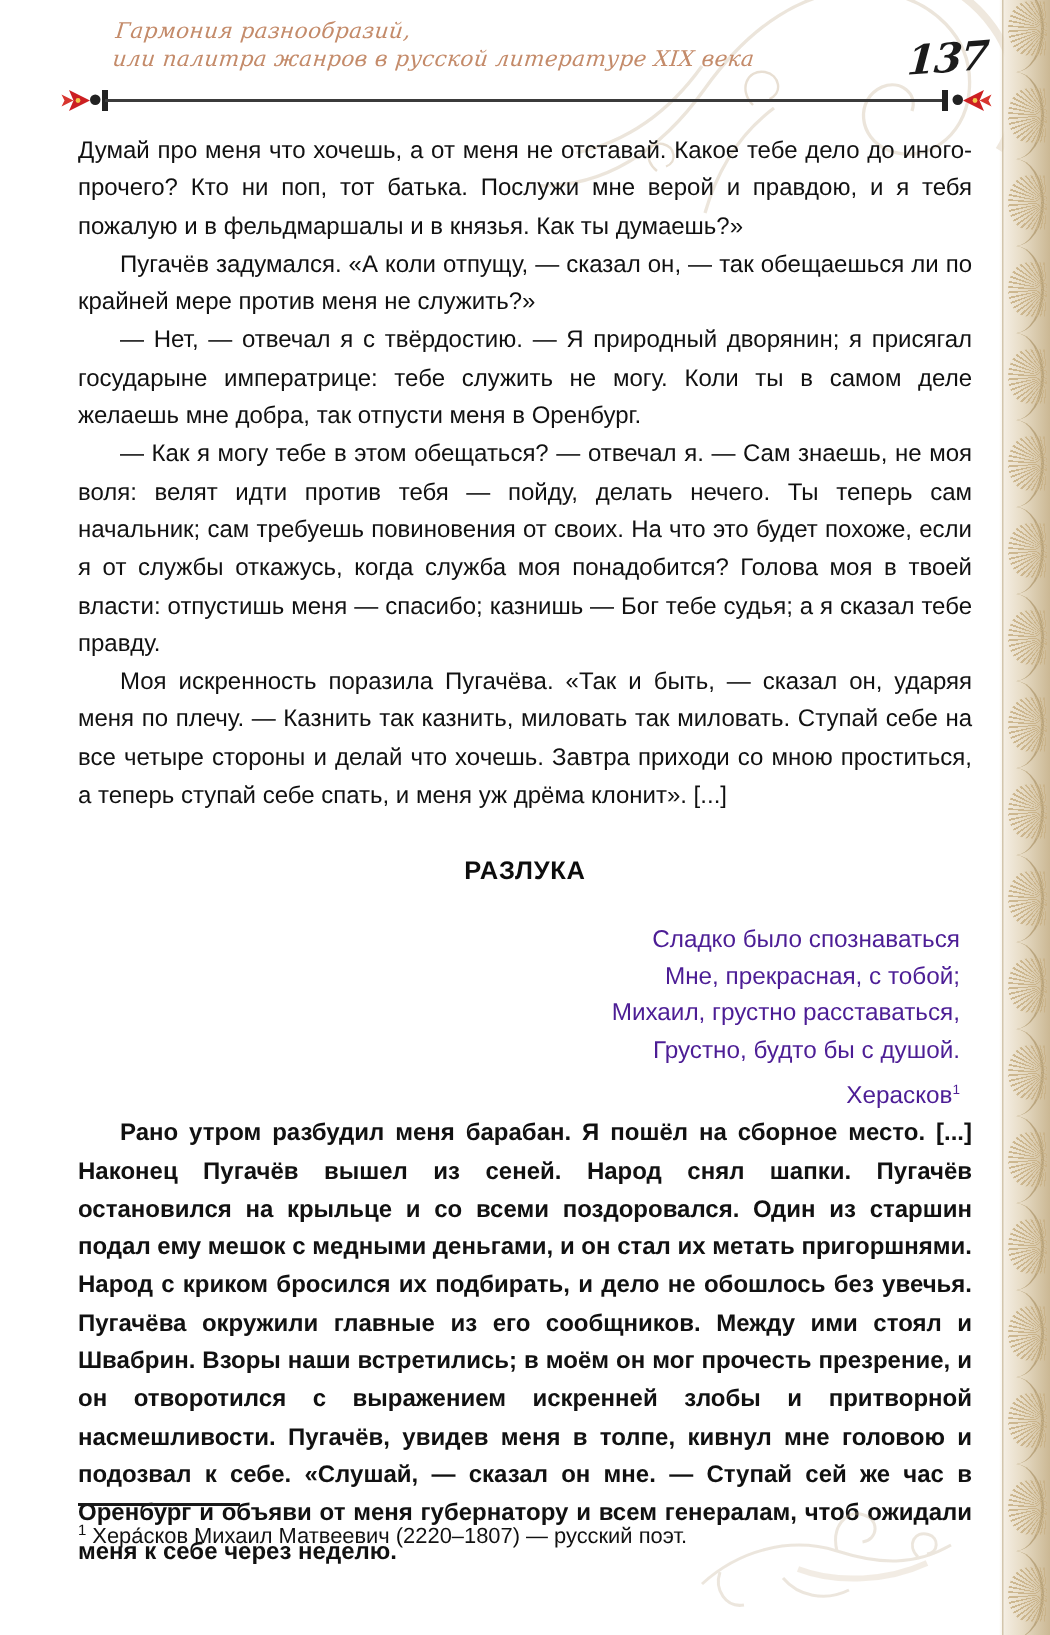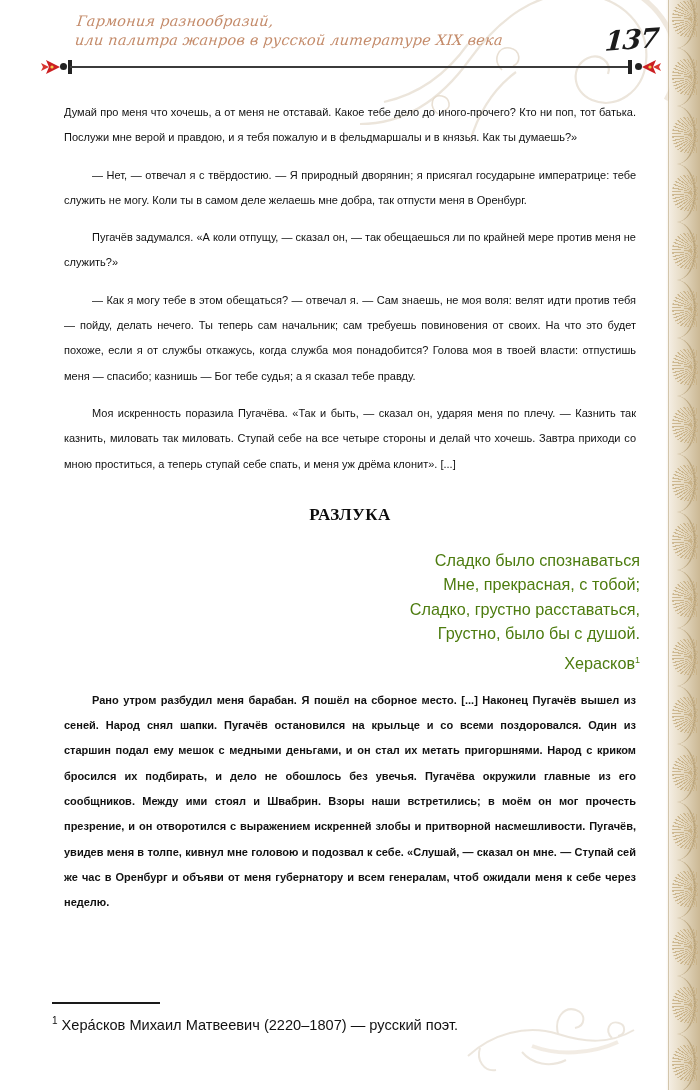--- a/index.html
+++ b/index.html
@@ -165,54 +165,54 @@
   .arrow.right { left: 592px; }
 
   
   .body {
     position: absolute;
     left: 52px;
     top: 88px;
     width: 596px;
   }
   p.para {
-    margin: 12px;
-    font-family: "Liberation Sans", sans-serif;
-    font-size: 11px;
+    margin: 0;
+    font-family: "Liberation Sans", sans-serif;
+    font-size: 16px;
     line-height: 25.3px;
     color: #111;
     text-align: justify;
     text-indent: 28px;
     -webkit-hyphens: none;
     hyphens: none;
   }
   p.para.noindent { text-indent: 0; }
 
   
   .chapter {
     margin-top: 27px;
     text-align: center;
     font-family: "Liberation Sans", sans-serif;
     font-weight: bold;
     font-size: 17px;
     line-height: 22px;
     color: #0d0d0d;
   }
   .chapter .num { display: block; }
-  .chapter .name { display: block; letter-spacing: .5px; font-family: Liberation Serif, serif; }
+  .chapter .name { display: block; letter-spacing: .5px; }
 
   
   .epigraph {
     margin-top: 22px;
     text-align: right;
     padding-right: 8px;
     font-family: "Liberation Sans", sans-serif;
     font-size: 16.2px;
     line-height: 24.5px;
-    color: #4d7c0f;
+    color: #4c1d95;
   }
   .epigraph .line { display: block; }
   .epigraph .author {
     display: block;
     margin-top: 2px;
   }
   .epigraph .author sup {
     font-size: 9px;
     vertical-align: super;
   }
@@ -287,34 +287,34 @@
       <svg class="arrow right" viewBox="0 0 22 18">
         <path d="M2,9 L16,2 L13,9 L16,16 Z" fill="#cc1f22"></path>
         <path d="M13,9 L21,5 L19,9 L21,13 Z" fill="#d8352f"></path>
         <circle cx="10" cy="9" r="1.6" fill="#f2c94c"></circle>
       </svg>
     </div>
   </div>
 
   <div class="body">
     <p class="para noindent">Думай про меня что хочешь, а от меня не отставай. Какое тебе дело до иного-прочего? Кто ни поп, тот батька. Послужи мне верой и правдою, и я тебя пожалую и в фельдмаршалы и в князья. Как ты думаешь?»</p>
+    <p class="para">Пугачёв задумался. «А коли отпущу, — сказал он, — так обещаешься ли по крайней мере против меня не служить?»</p>
     <p class="para">— Нет, — отвечал я с твёрдостию. — Я природный дворянин; я присягал государыне императрице: тебе служить не могу. Коли ты в самом деле желаешь мне добра, так отпусти меня в Оренбург.</p>
-    <p class="para">Пугачёв задумался. «А коли отпущу, — сказал он, — так обещаешься ли по крайней мере против меня не служить?»</p>
     <p class="para">— Как я могу тебе в этом обещаться? — отвечал я. — Сам знаешь, не моя воля: велят идти против тебя — пойду, делать нечего. Ты теперь сам начальник; сам требуешь повиновения от своих. На что это будет похоже, если я от службы откажусь, когда служба моя понадобится? Голова моя в твоей власти: отпустишь меня — спасибо; казнишь — Бог тебе судья; а я сказал тебе правду.</p>
     <p class="para">Моя искренность поразила Пугачёва. «Так и быть, — сказал он, ударяя меня по плечу. — Казнить так казнить, миловать так миловать. Ступай себе на все четыре стороны и делай что хочешь. Завтра приходи со мною проститься, а теперь ступай себе спать, и меня уж дрёма клонит». [...]</p>
 
     <div class="chapter">
       <span class="name">РАЗЛУКА</span>
     </div>
 
     <div class="epigraph">
       <span class="line">Сладко было спознаваться</span>
       <span class="line">Мне, прекрасная, с тобой;</span>
-      <span class="line">Сладко, грустно расставаться,</span>
-      <span class="line">Грустно, было бы с душой.</span>
+      <span class="line">Михаил, грустно расставаться,</span>
+      <span class="line">Грустно, будто бы с душой.</span>
       <span class="author"><span>Херасков</span><sup>1</sup></span>
     </div>
 
     <p class="para after-epigraph">Рано утром разбудил меня барабан. Я пошёл на сборное место. [...] Наконец Пугачёв вышел из сеней. Народ снял шапки. Пугачёв остановился на крыльце и со всеми поздоровался. Один из старшин подал ему мешок с медными деньгами, и он стал их метать пригоршнями. Народ с криком бросился их подбирать, и дело не обошлось без увечья. Пугачёва окружили главные из его сообщников. Между ими стоял и Швабрин. Взоры наши встретились; в моём он мог прочесть презрение, и он отворотился с выражением искренней злобы и притворной насмешливости. Пугачёв, увидев меня в толпе, кивнул мне головою и подозвал к себе. «Слушай, — сказал он мне. — Ступай сей же час в Оренбург и объяви от меня губернатору и всем генералам, чтоб ожидали меня к себе через неделю.</p>
   </div>
 
   <div class="footnote">
     <div class="footnote-rule"></div>
     <div class="footnote-text">
       <span class="marker">1</span><span class="name">Хера́сков Михаил Матвеевич</span><span> (2220–1807) — русский поэт.</span>

